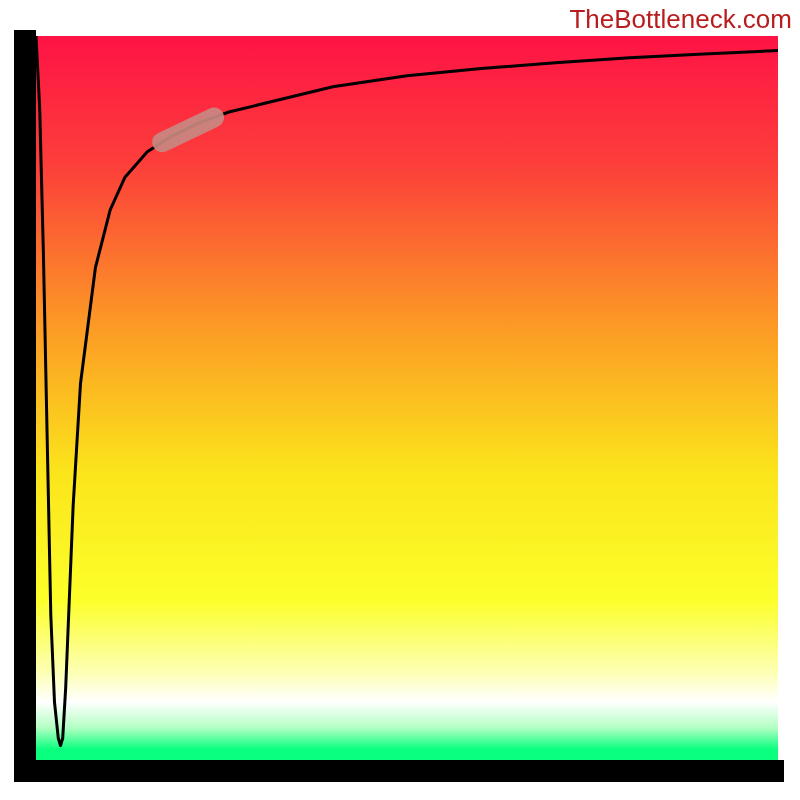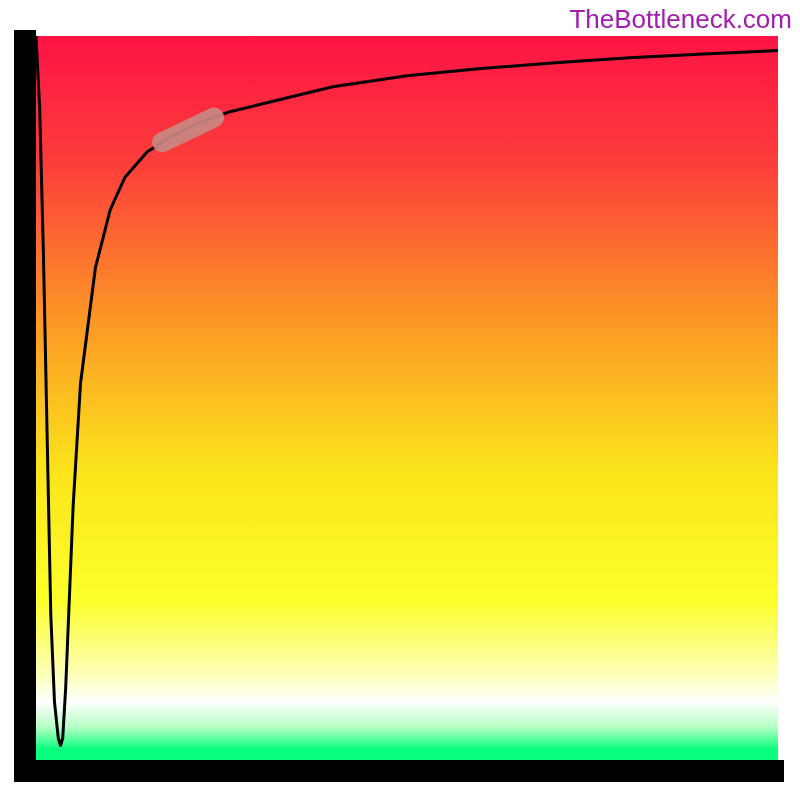--- a/index.html
+++ b/index.html
@@ -14,21 +14,21 @@
     position: relative;
     width: 800px;
     height: 800px;
   }
   .watermark {
     position: absolute;
     top: 4px;
     right: 8px;
     font-family: Arial, Helvetica, sans-serif;
     font-size: 26px;
-    color: #a21caf;
+    color: #b91c1c;
     font-weight: 500;
     z-index: 10;
   }
   svg.chart {
     position: absolute;
     top: 0;
     left: 0;
     width: 800px;
     height: 800px;
     display: block;

